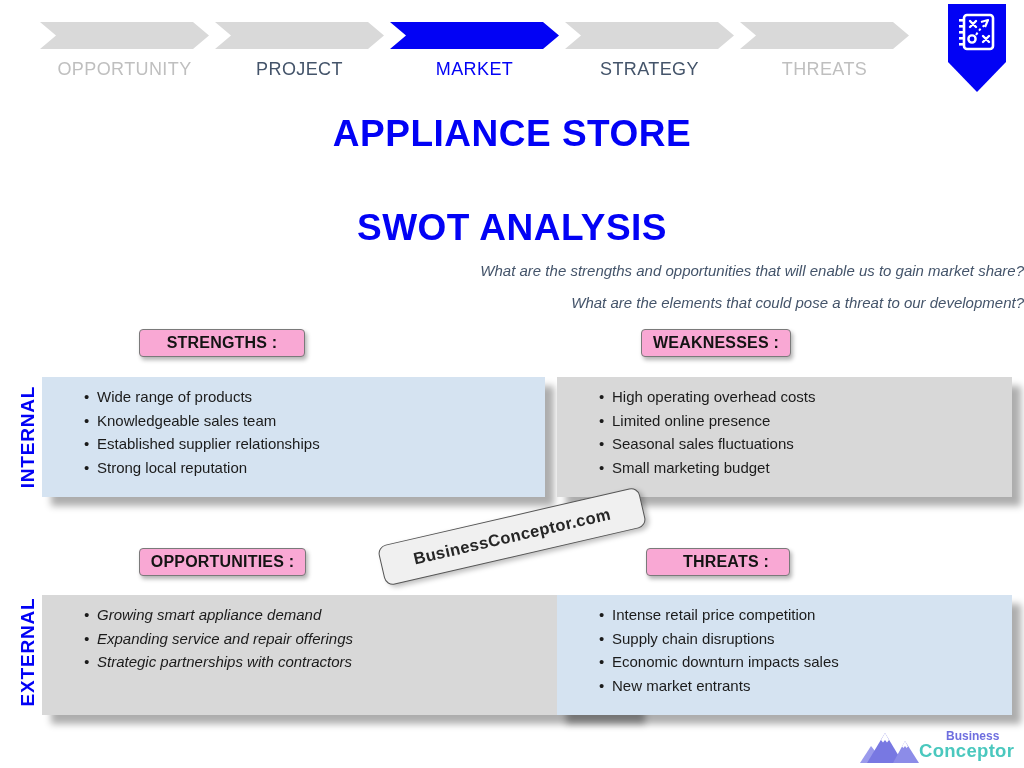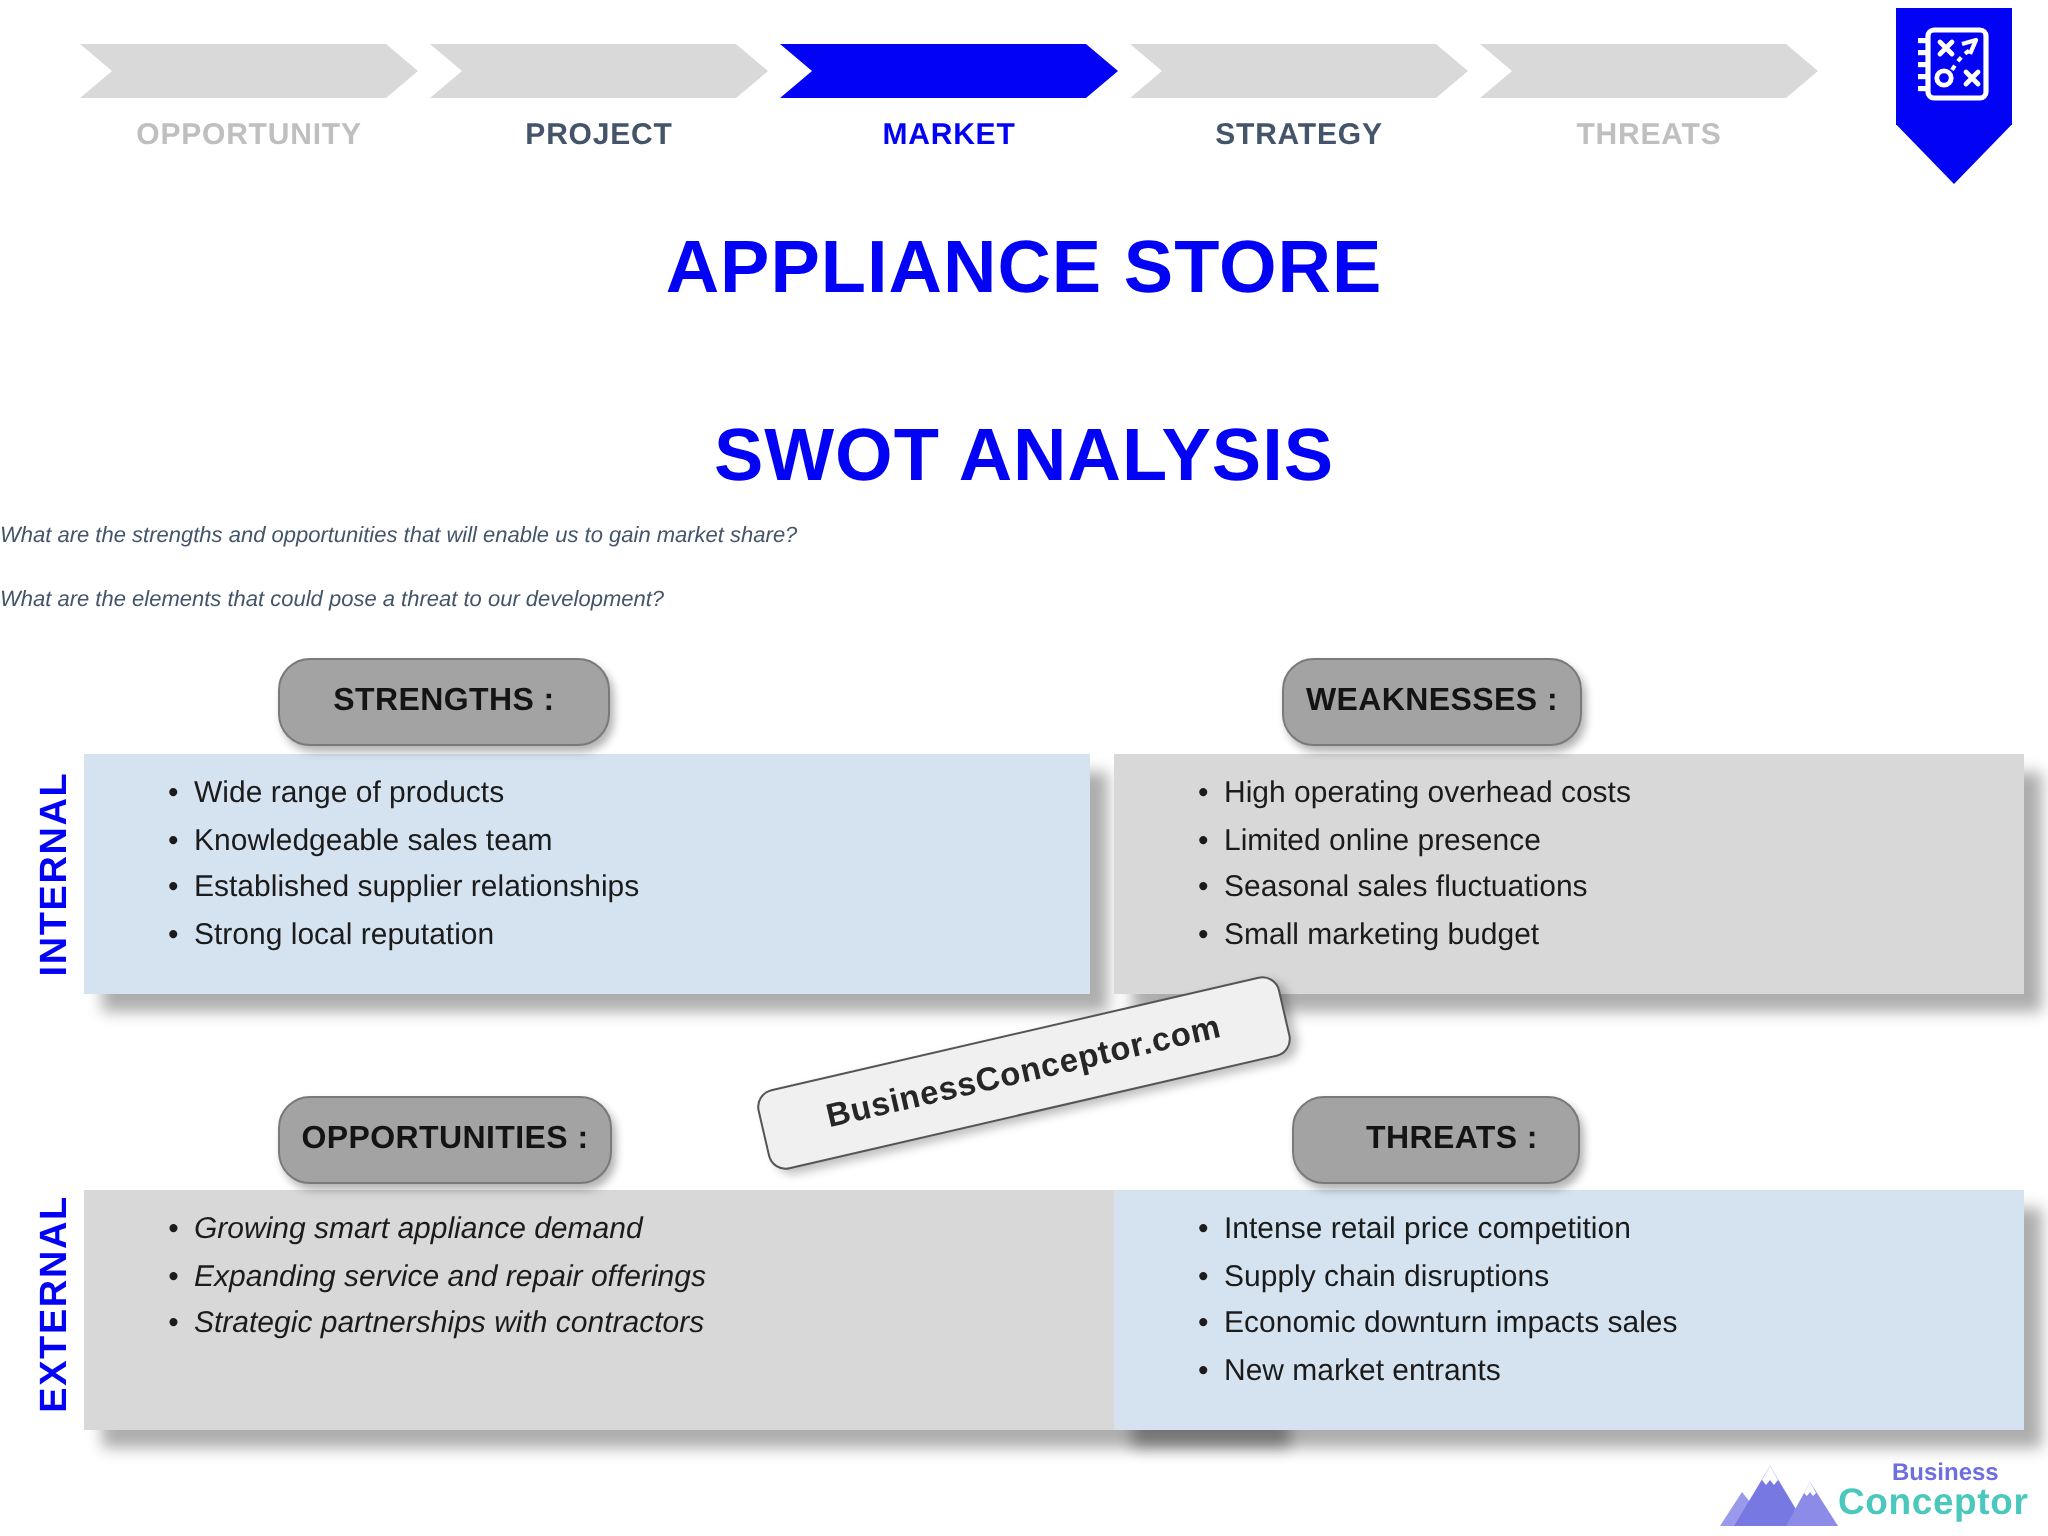--- a/index.html
+++ b/index.html
@@ -14,42 +14,42 @@
   html,body{background:#fff;}
   body{font-family:"Liberation Sans", sans-serif;}
   .slide{position:relative;width:1024px;height:768px;background:#ffffff;overflow:hidden;}
 
   
   .nav{position:absolute;left:40px;top:22px;display:flex;gap:6px;}
   .step{width:169px;display:flex;flex-direction:column;align-items:center;cursor:default;}
   .chev{width:100%;height:27px;background:var(--chevron-gray);
         clip-path:polygon(0 0, calc(100% - 16px) 0, 100% 50%, calc(100% - 16px) 100%, 0 100%, 16px 50%);}
   .chev.blue{background:var(--accent-blue);}
-  .step-label{margin-top:10px;font-weight:bold;font-size:15px;letter-spacing:.4px;}
+  .step-label{margin-top:10px;font-weight:normal;font-size:18px;letter-spacing:.4px;}
   .step-label.muted{color:var(--muted-label);}
   .step-label.strong{color:var(--strong-label);}
   .step-label.active{color:var(--accent-blue);}
 
   
   .badge{position:absolute;right:18px;top:4px;width:58px;height:88px;background:var(--accent-blue);
          clip-path:polygon(0 0,100% 0,100% 66%,50% 100%,0 66%);display:flex;justify-content:center;}
   .badge svg{margin-top:7px;}
 
   
   .title{position:absolute;left:0;top:113px;width:100%;text-align:center;
          font-size:37px;font-weight:bold;color:var(--accent-blue);letter-spacing:.5px;}
   .subtitle{position:absolute;left:0;top:207px;width:100%;text-align:center;
          font-size:37px;font-weight:bold;color:var(--accent-blue);letter-spacing:.5px;}
-  .question{position:absolute;left:0;width:100%;text-align:left;font-style:italic;
-         font-size:11px;color:var(--strong-label);}
+  .question{position:absolute;left:0;width:100%;text-align:right;font-style:italic;
+         font-size:15px;color:var(--strong-label);}
   .q1{top:262px;} .q2{top:294px;}
 
   
-  .qlabel{position:absolute;height:44px;background:#a3a3a3;border:1.6px solid #7a7a7a;
-          border-radius:16px;box-shadow:2px 3px 4px rgba(0,0,0,.3);
+  .qlabel{position:absolute;height:28px;background:#f9a8d4;border:1.6px solid #7a7a7a;
+          border-radius:4px;box-shadow:2px 3px 4px rgba(0,0,0,.3);
           display:flex;align-items:center;justify-content:center;
           font-size:16px;font-weight:bold;color:#141414;letter-spacing:.2px;z-index:2;}
   .ql-strengths{left:139px;top:329px;width:166px;}
   .ql-weaknesses{left:641px;top:329px;width:150px;}
   .ql-opportunities{left:139px;top:548px;width:167px;}
   .ql-threats{left:646px;top:548px;width:144px;padding-left:16px;}
 
   
   .qbox{position:absolute;height:120px;box-shadow:9px 9px 7px rgba(0,0,0,.32);z-index:1;}
   .qbox.blue{background:var(--box-blue);}

